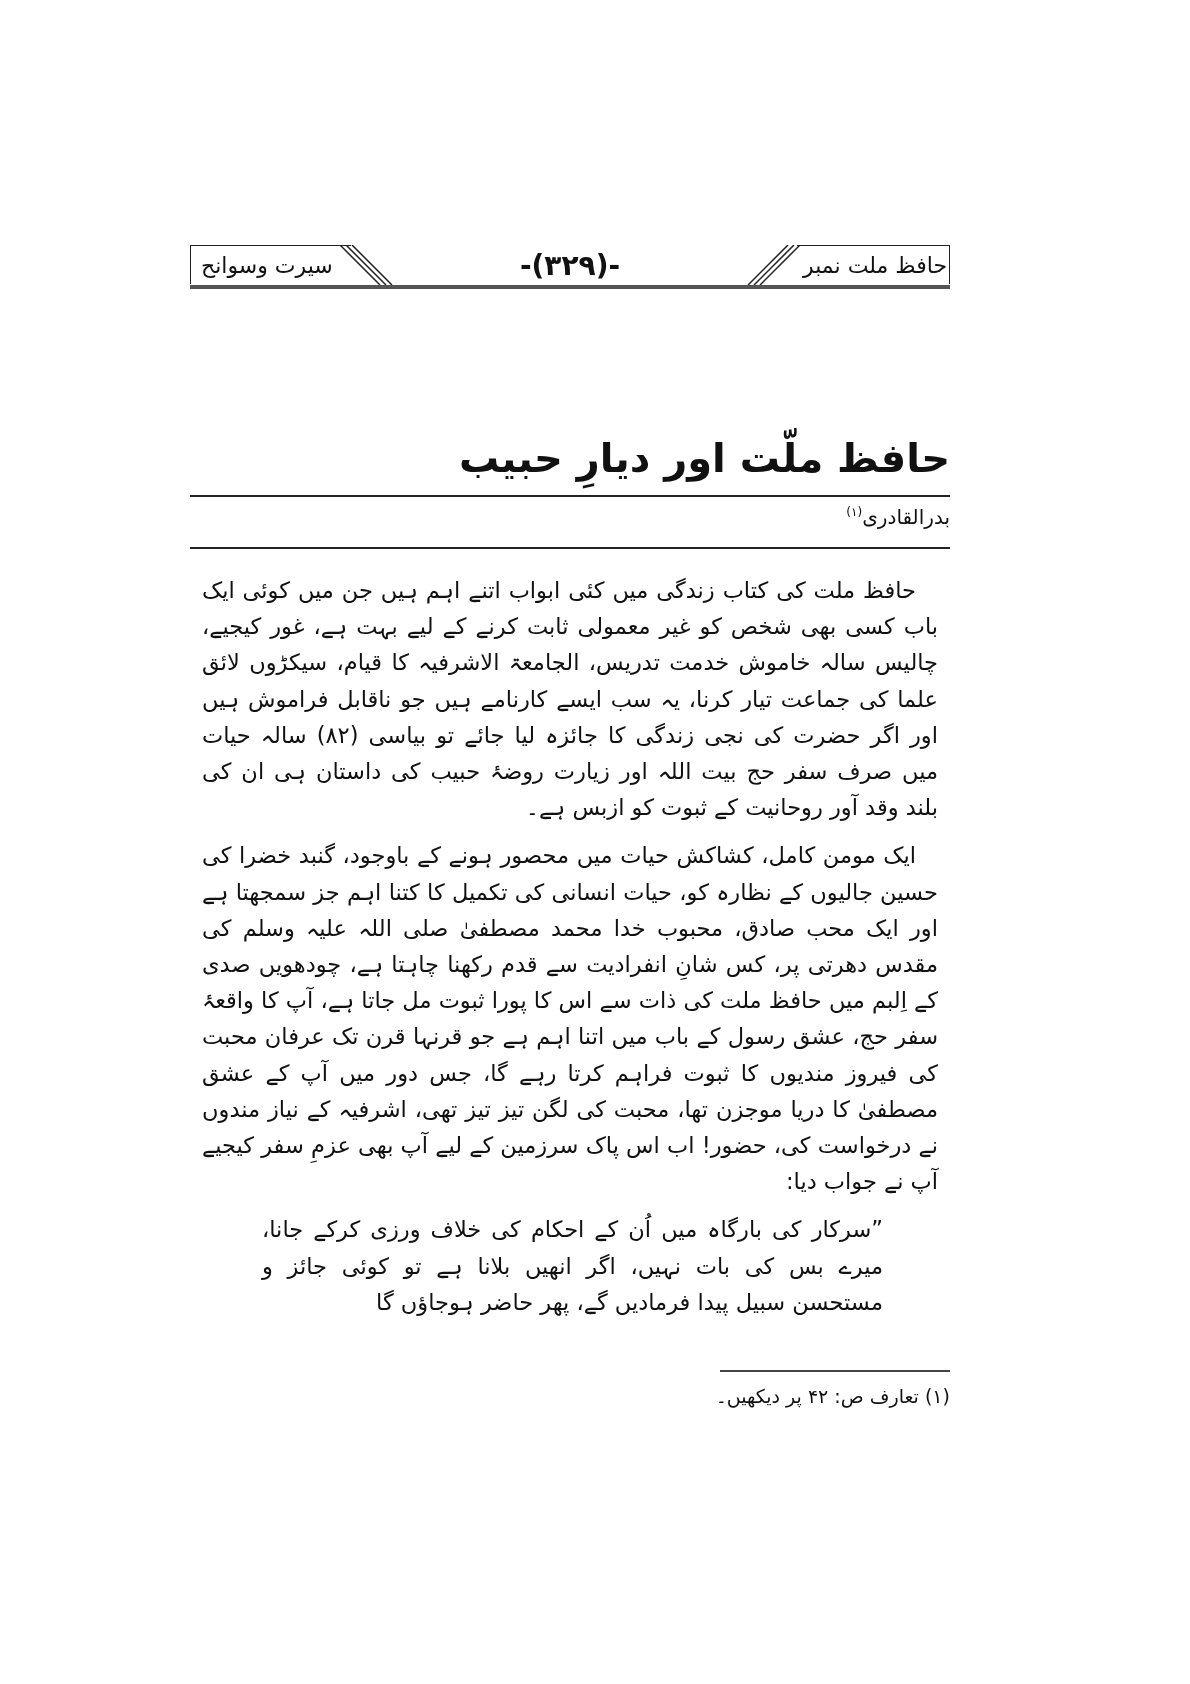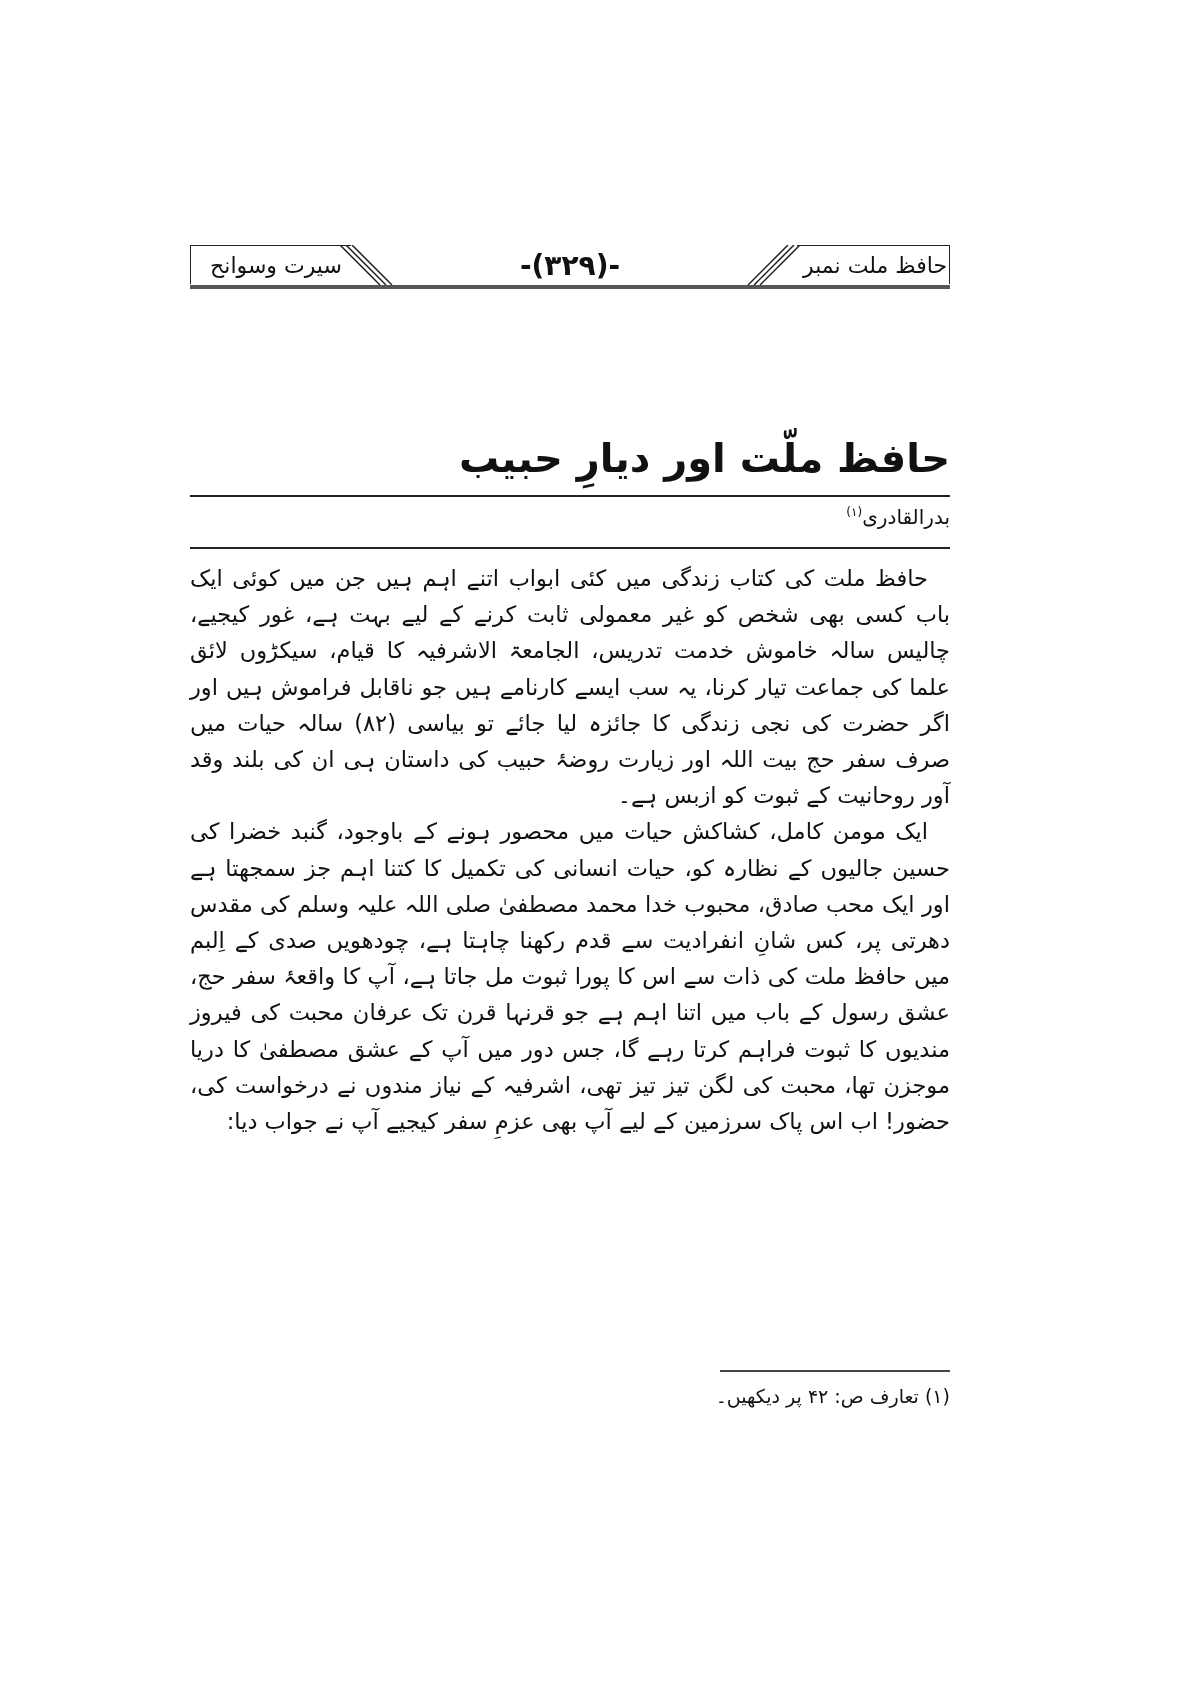--- a/index.html
+++ b/index.html
@@ -2,33 +2,33 @@
 <html><head>
   <meta charset="utf-8">
   <style>
     html, body { margin: 0; padding: 0; background: #ffffff; }
     body { width: 1190px; height: 1684px; position: relative; overflow: hidden;
       font-family: "DejaVu Sans", sans-serif; color: #111; }
     .header { position: absolute; left: 190px; top: 245px; width: 760px; height: 40px; }
     .header-bar { position: absolute; left: 0; right: 0; bottom: -4px; height: 4px; background: #555; }
     .hbox { position: absolute; top: 0; height: 38px; border: 1.5px solid #222; border-bottom: none;
       display: flex; align-items: center; font-size: 22px; direction: rtl; }
-    .hbox-left { left: 0; width: 150px; border-right: none; padding-left: 10px; justify-content: center; }
+    .hbox-left { left: 0; width: 150px; border-right: none; padding-left: 10px; justify-content: flex-end; }
     .hbox-right { right: 0; width: 150px; border-left: none; padding-right: 2px; justify-content: flex-start; }
     .page-num { position: absolute; left: 50%; top: 4px; transform: translateX(-50%); font-size: 28px; font-weight: bold; direction: ltr; }
     .diag { position: absolute; top: 0; }
     .title { position: absolute; left: 190px; width: 760px; top: 435px; text-align: right;
       font-size: 40px; font-weight: bold; direction: rtl; }
     .rule { position: absolute; left: 190px; width: 760px; height: 1.5px; background: #222; }
     .author { position: absolute; left: 190px; width: 760px; top: 505px; text-align: right;
       font-size: 20px; direction: rtl; }
     .author sup { font-size: 12px; }
     .body-text { position: absolute; left: 190px; width: 760px; top: 560px; direction: rtl;
       font-size: 22.5px; line-height: 36.2px; text-align: justify; }
-    .body-text p { margin: 0; }
+    .body-text p { margin: 12px; }
     .indent { text-indent: 22px; }
     .quote { padding-right: 55px; padding-left: 60px; }
     .fn-rule { position: absolute; left: 720px; width: 230px; top: 1370px; height: 2px; background: #444; }
     .footnote { position: absolute; left: 190px; width: 760px; top: 1385px; direction: rtl; font-size: 19px; }
   </style>
 </head>
 <body>
 
 <div class="header">
   <div class="hbox hbox-left">
@@ -54,16 +54,17 @@
 <div class="title">حافظ ملّت اور دیارِ حبیب</div>
 <div class="rule" style="top:495px"></div>
 <div class="author">
   <span>بدرالقادری</span><sup>(۱)</sup>
 </div>
 <div class="rule" style="top:547px"></div>
 
 <div class="body-text">
   <p class="indent">حافظ ملت کی کتاب زندگی میں کئی ابواب اتنے اہم ہیں جن میں کوئی ایک باب کسی بھی شخص کو غیر معمولی ثابت کرنے کے لیے بہت ہے، غور کیجیے، چالیس سالہ خاموش خدمت تدریس، الجامعۃ الاشرفیہ کا قیام، سیکڑوں لائق علما کی جماعت تیار کرنا، یہ سب ایسے کارنامے ہیں جو ناقابل فراموش ہیں اور اگر حضرت کی نجی زندگی کا جائزہ لیا جائے تو بیاسی (۸۲) سالہ حیات میں صرف سفر حج بیت اللہ اور زیارت روضۂ حبیب کی داستان ہی ان کی بلند وقد آور روحانیت کے ثبوت کو ازبس ہے۔</p>
   <p class="indent">ایک مومن کامل، کشاکش حیات میں محصور ہونے کے باوجود، گنبد خضرا کی حسین جالیوں کے نظارہ کو، حیات انسانی کی تکمیل کا کتنا اہم جز سمجھتا ہے اور ایک محب صادق، محبوب خدا محمد مصطفیٰ صلی اللہ علیہ وسلم کی مقدس دھرتی پر، کس شانِ انفرادیت سے قدم رکھنا چاہتا ہے، چودھویں صدی کے اِلبم میں حافظ ملت کی ذات سے اس کا پورا ثبوت مل جاتا ہے، آپ کا واقعۂ سفر حج، عشق رسول کے باب میں اتنا اہم ہے جو قرنہا قرن تک عرفان محبت کی فیروز مندیوں کا ثبوت فراہم کرتا رہے گا، جس دور میں آپ کے عشق مصطفیٰ کا دریا موجزن تھا، محبت کی لگن تیز تیز تھی، اشرفیہ کے نیاز مندوں نے درخواست کی، حضور! اب اس پاک سرزمین کے لیے آپ بھی عزمِ سفر کیجیے آپ نے جواب دیا:</p>
+  <p class="quote">”سرکار کی بارگاہ میں اُن کے احکام کی خلاف ورزی کرکے جانا، میرے بس کی بات نہیں، اگر انھیں بلانا ہے تو کوئی جائز و مستحسن سبیل پیدا فرمادیں گے، پھر حاضر ہوجاؤں گا</p>
 </div>
 
 <div class="fn-rule"></div>
 <div class="footnote">(۱) تعارف ص: ۴۲ پر دیکھیں۔</div>
 
 </body></html>

